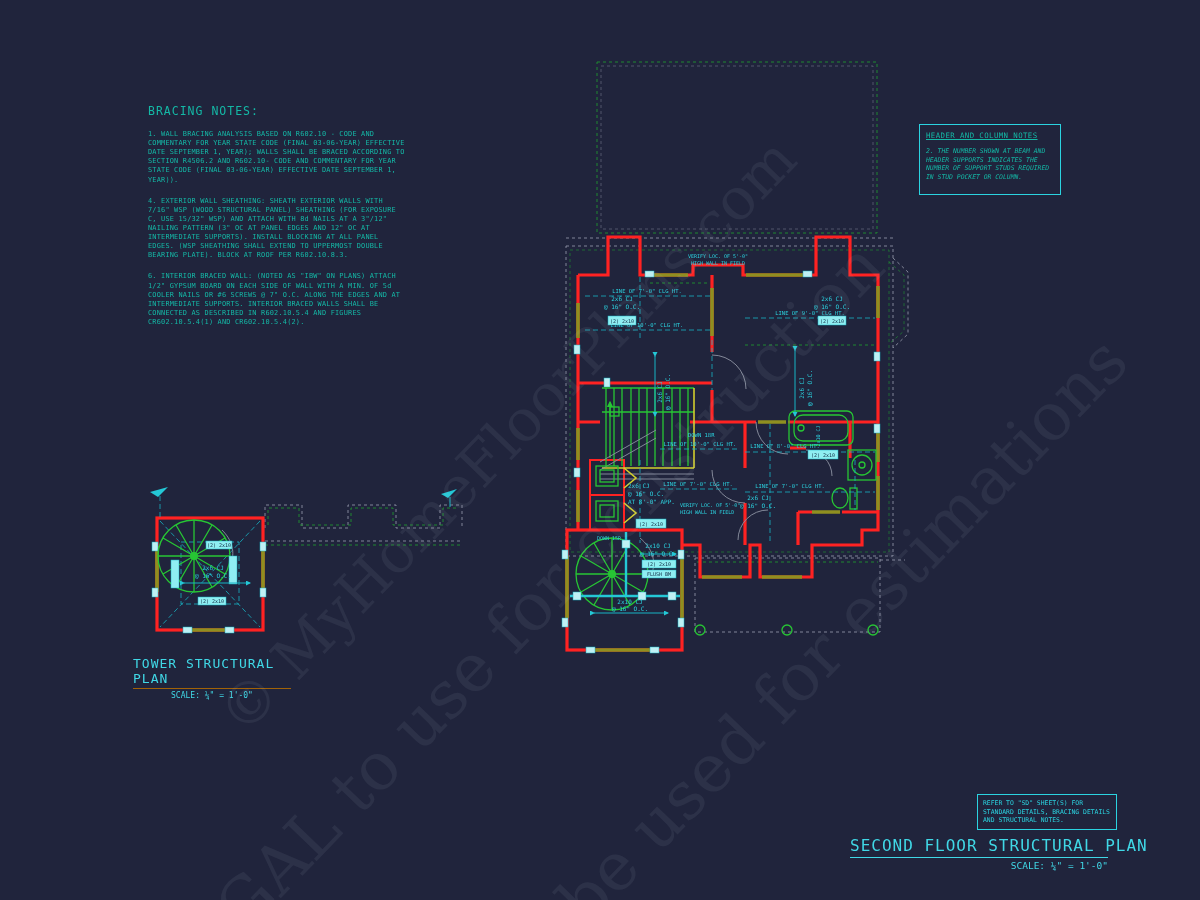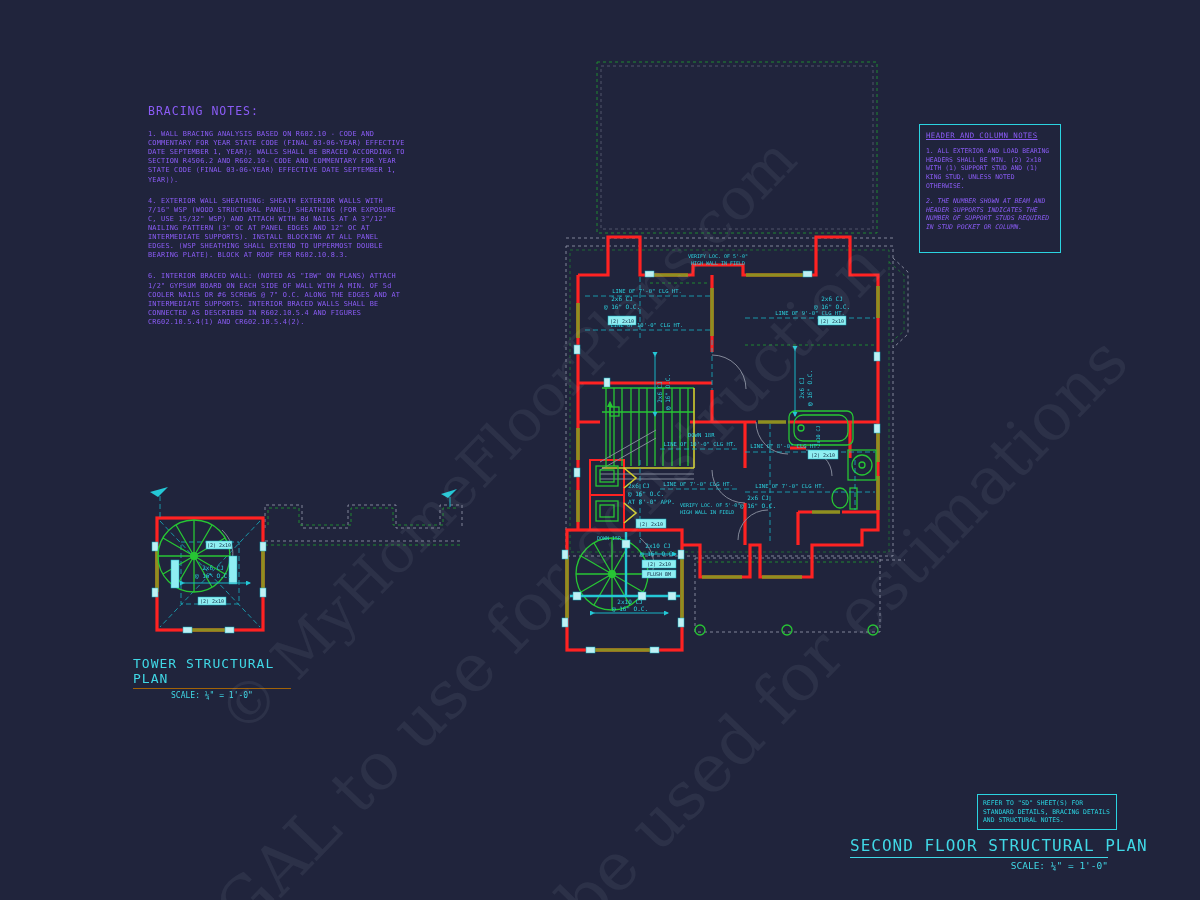--- a/index.html
+++ b/index.html
@@ -5,25 +5,25 @@
   html,body{margin:0;padding:0;background:#14172a;}
   #canvas{position:relative;width:1200px;height:900px;background:#20243c;overflow:hidden;
           font-family:"DejaVu Sans Mono",monospace;}
   
   .wm{position:absolute;font-family:"DejaVu Serif",serif;color:rgba(205,210,232,0.075);
       white-space:nowrap;transform-origin:0 0;pointer-events:none;z-index:5;}
   #wm1{left:205px;top:700px;font-size:58px;transform:rotate(-46deg);}
   #wm2{left:88px;top:1010px;font-size:66px;transform:rotate(-46deg);}
   #wm3{left:428px;top:1005px;font-size:66px;transform:rotate(-46deg);}
   
-  .notes{position:absolute;color:#8b5cf6;z-index:2;}
+  .notes{position:absolute;color:#14b8a6;z-index:2;}
   #bracing{left:148px;top:104px;width:260px;}
   #bracing .nt{font-size:11.5px;letter-spacing:1px;margin-bottom:5px;}
   #bracing .np{font-size:6.9px;line-height:1.32;margin-bottom:8px;letter-spacing:.2px;margin-top:12px;}
-  #hdrnotes{left:919px;top:124px;width:128px;border:1px solid #2bd3e0;padding:6px 6px 8px 6px;}
+  #hdrnotes{left:919px;top:124px;width:128px;border:1px solid #2bd3e0;padding:6px 6px 0 6px;}
   #hdrnotes .nt{font-size:7.4px;letter-spacing:.4px;text-decoration:underline;margin-bottom:7px;}
   #hdrnotes .np{font-size:6.4px;line-height:1.35;margin-bottom:7px;}
   #hdrnotes .np:last-child{margin-bottom:12px;font-style:italic;}
   #referbox{left:977px;top:794px;width:128px;border:1px solid #2bd3e0;padding:4px 5px;
             font-size:6.4px;line-height:1.35;color:#2bd3e0;position:absolute;z-index:2;}
   
   .ttl{position:absolute;color:#40d8e6;z-index:2;}
   #t-tower{left:133px;top:656px;width:158px;}
   #t-tower .tl{font-size:13px;letter-spacing:1px;border-bottom:1px solid #a16207;padding-bottom:2px;}
   #t-tower .ts{font-size:8px;text-align:center;margin-top:2px;}
@@ -61,21 +61,20 @@
 
 <div class="notes" id="bracing">
   <div class="nt">BRACING NOTES:</div>
   <div class="np">1. WALL BRACING ANALYSIS BASED ON R602.10 - CODE AND COMMENTARY FOR YEAR STATE CODE (FINAL 03-06-YEAR) EFFECTIVE DATE SEPTEMBER 1, YEAR); WALLS SHALL BE BRACED ACCORDING TO SECTION R4506.2 AND R602.10- CODE AND COMMENTARY FOR YEAR STATE CODE (FINAL 03-06-YEAR) EFFECTIVE DATE SEPTEMBER 1, YEAR)).</div>
   <div class="np">4. EXTERIOR WALL SHEATHING: SHEATH EXTERIOR WALLS WITH 7/16" WSP (WOOD STRUCTURAL PANEL) SHEATHING (FOR EXPOSURE C, USE 15/32" WSP) AND ATTACH WITH 8d NAILS AT A 3"/12" NAILING PATTERN (3" OC AT PANEL EDGES AND 12" OC AT INTERMEDIATE SUPPORTS). INSTALL BLOCKING AT ALL PANEL EDGES. (WSP SHEATHING SHALL EXTEND TO UPPERMOST DOUBLE BEARING PLATE). BLOCK AT ROOF PER R602.10.8.3.</div>
   <div class="np">6. INTERIOR BRACED WALL: (NOTED AS "IBW" ON PLANS) ATTACH 1/2" GYPSUM BOARD ON EACH SIDE OF WALL WITH A MIN. OF 5d COOLER NAILS OR #6 SCREWS @ 7" O.C. ALONG THE EDGES AND AT INTERMEDIATE SUPPORTS. INTERIOR BRACED WALLS SHALL BE CONNECTED AS DESCRIBED IN R602.10.5.4 AND FIGURES CR602.10.5.4(1) AND CR602.10.5.4(2).</div>
 </div>
 
 <div class="notes" id="hdrnotes">
   <div class="nt">HEADER AND COLUMN NOTES</div>
-  <div class="np">1. ALL EXTERIOR AND LOAD BEARING HEADERS SHALL BE MIN. (2) 2x10 WITH (1) SUPPORT STUD AND (1) KING STUD, UNLESS NOTED OTHERWISE.</div>
   <div class="np">2. THE NUMBER SHOWN AT BEAM AND HEADER SUPPORTS INDICATES THE NUMBER OF SUPPORT STUDS REQUIRED IN STUD POCKET OR COLUMN.</div>
 </div>
 
 <div id="referbox">REFER TO "SD" SHEET(S) FOR STANDARD DETAILS, BRACING DETAILS AND STRUCTURAL NOTES.</div>
 
 <div class="ttl" id="t-tower">
   <div class="tl">TOWER STRUCTURAL PLAN</div>
   <div class="ts">SCALE: ¼" = 1'-0"</div>
 </div>
 <div class="ttl" id="t-main">

